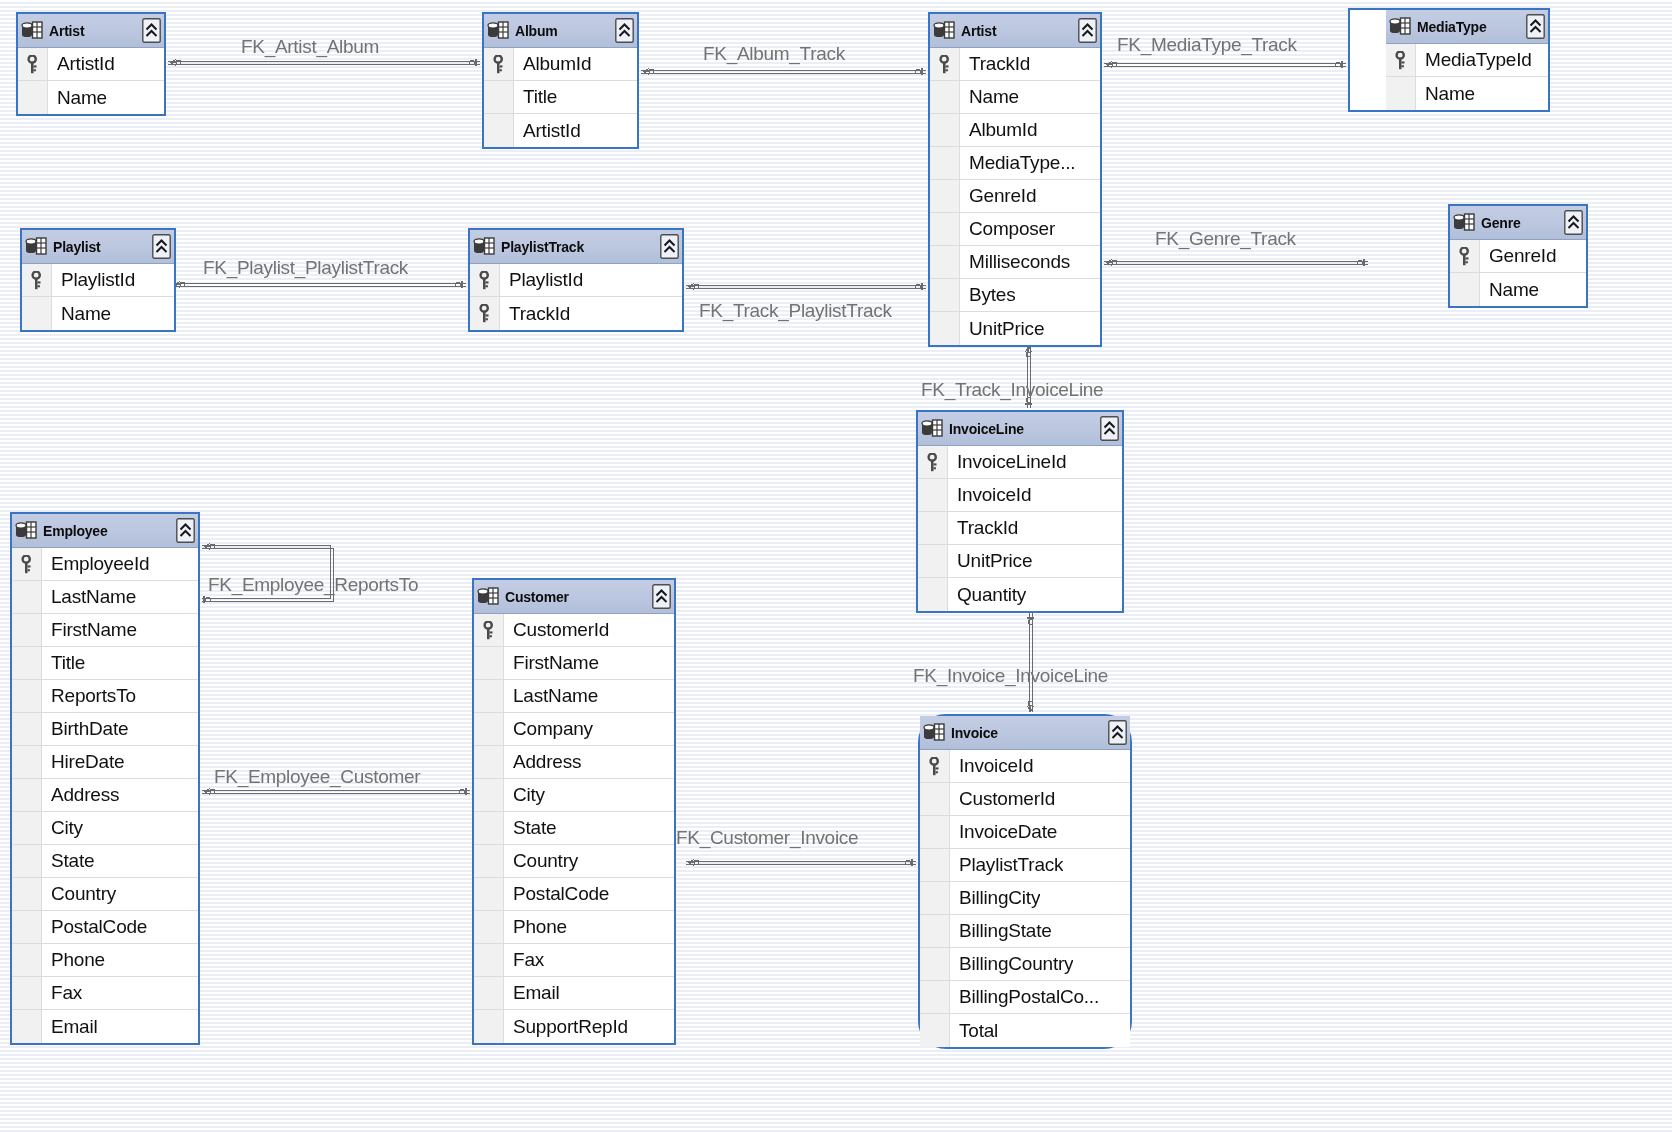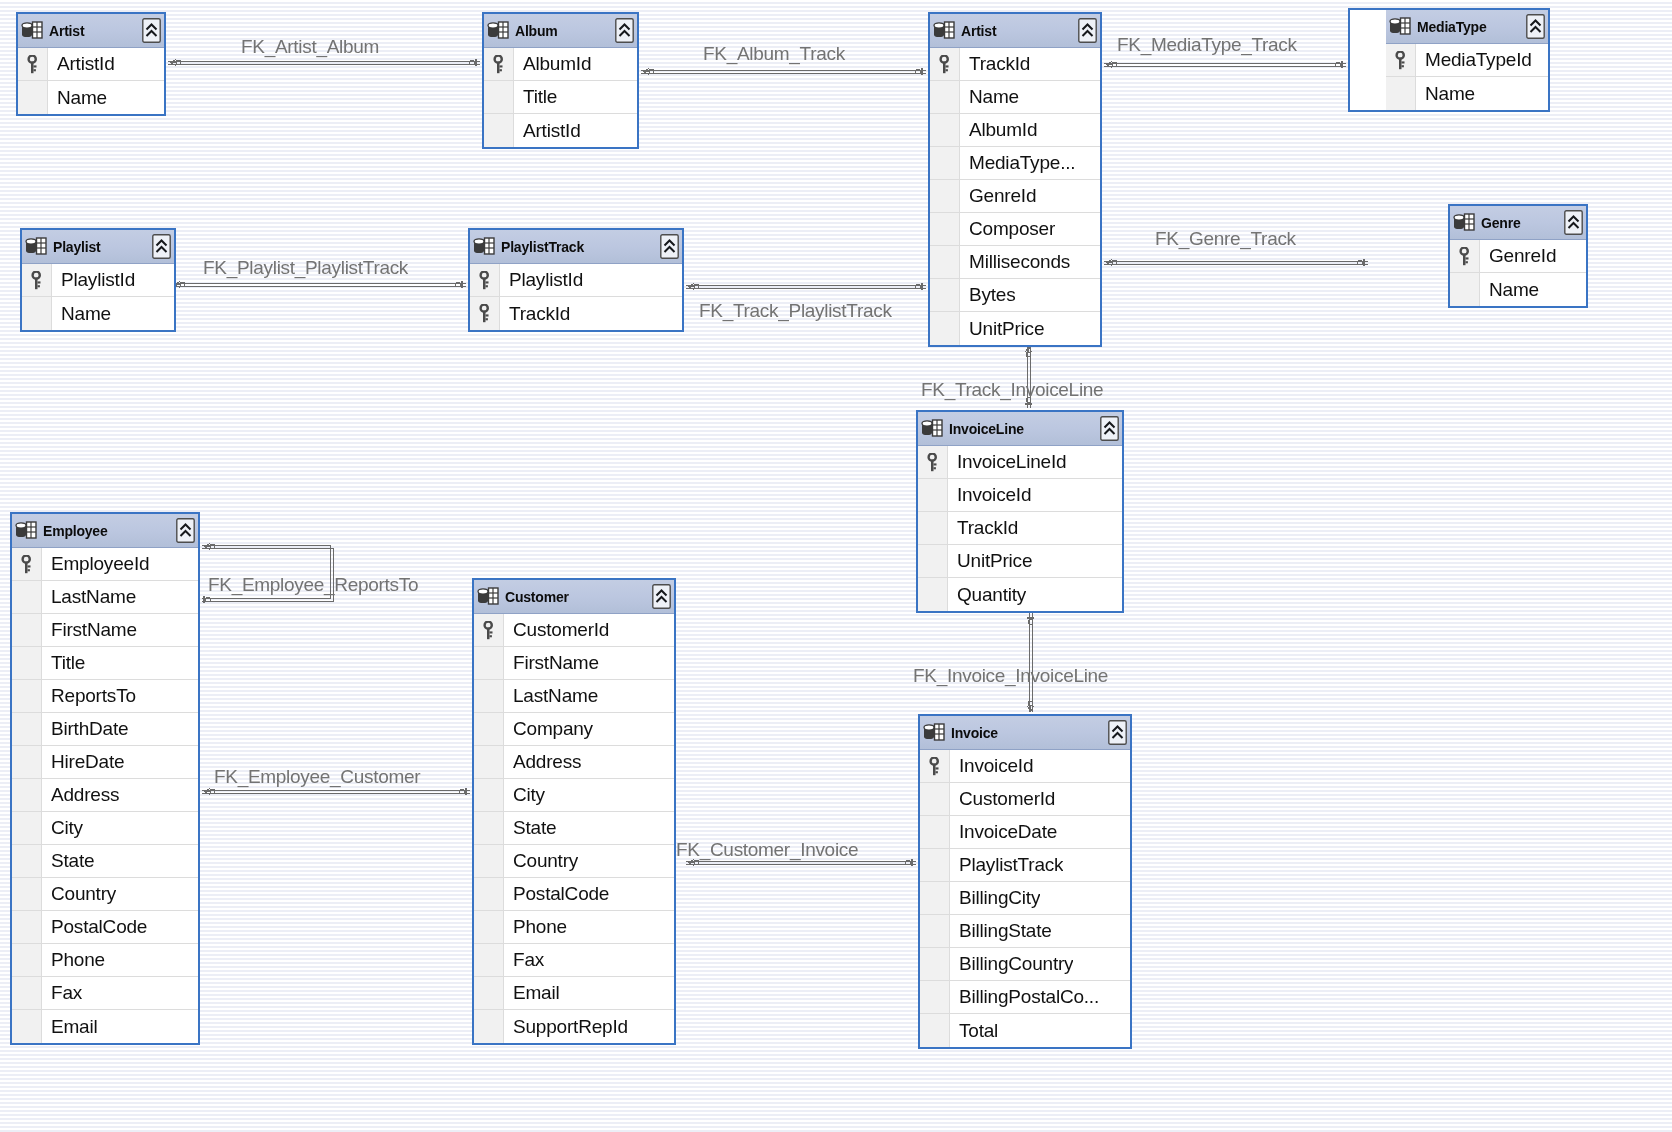--- a/index.html
+++ b/index.html
@@ -191,21 +191,21 @@
       <div class="rel-label" style="left: 241px; top: 36px;">FK_Artist_Album</div>
       <div class="rel-label" style="left: 703px; top: 43px;">FK_Album_Track</div>
       <div class="rel-label" style="left: 1117px; top: 34px;">FK_MediaType_Track</div>
       <div class="rel-label" style="left: 1155px; top: 228px;">FK_Genre_Track</div>
       <div class="rel-label" style="left: 203px; top: 257px;">FK_Playlist_PlaylistTrack</div>
       <div class="rel-label" style="left: 699px; top: 260px; margin-top: 40px;">FK_Track_PlaylistTrack</div>
       <div class="rel-label" style="left: 921px; top: 379px;">FK_Track_InvoiceLine</div>
       <div class="rel-label" style="left: 913px; top: 665px;">FK_Invoice_InvoiceLine</div>
       <div class="rel-label" style="left: 208px; top: 574px;">FK_Employee_ReportsTo</div>
       <div class="rel-label" style="left: 214px; top: 766px;">FK_Employee_Customer</div>
-      <div class="rel-label" style="left: 676px; top: 827px; margin-top: 12px;">FK_Customer_Invoice</div>
+      <div class="rel-label" style="left: 676px; top: 827px;">FK_Customer_Invoice</div>
     </div>
 
   <div id="tables">
       <div class="tbl" style="left: 16px; top: 12px; width: 150px;">
         <div class="hdr">
           <svg class="tbl-ico" viewBox="0 0 22 20">
             <rect x="11.5" y="1" width="9.5" height="16" fill="#ffffff" stroke="#3b3b3b" stroke-width="1.4"></rect>
             <line x1="11.5" y1="6" x2="21" y2="6" stroke="#3b3b3b" stroke-width="1.2"></line>
             <line x1="11.5" y1="11" x2="21" y2="11" stroke="#3b3b3b" stroke-width="1.2"></line>
             <line x1="16" y1="1" x2="16" y2="17" stroke="#3b3b3b" stroke-width="1.2"></line>
@@ -692,21 +692,21 @@
           <div class="row">
             <div class="gutter"></div>
             <div class="col-name">Email</div>
           </div>
           <div class="row">
             <div class="gutter"></div>
             <div class="col-name">SupportRepId</div>
           </div>
         </div>
       </div>
-      <div class="tbl" style="left: 918px; top: 714px; width: 214px;">
+      <div class="tbl" style="left: 918px; top: 714px; width: 214px; border-radius: 28px;">
         <div class="hdr">
           <svg class="tbl-ico" viewBox="0 0 22 20">
             <rect x="11.5" y="1" width="9.5" height="16" fill="#ffffff" stroke="#3b3b3b" stroke-width="1.4"></rect>
             <line x1="11.5" y1="6" x2="21" y2="6" stroke="#3b3b3b" stroke-width="1.2"></line>
             <line x1="11.5" y1="11" x2="21" y2="11" stroke="#3b3b3b" stroke-width="1.2"></line>
             <line x1="16" y1="1" x2="16" y2="17" stroke="#3b3b3b" stroke-width="1.2"></line>
             <path d="M1,4.5 a5,2.6 0 0 1 10,0 v9 a5,2.6 0 0 1 -10,0 z" fill="#3b3b3b"></path>
             <ellipse cx="6" cy="4.5" rx="5" ry="2.6" fill="#ffffff" stroke="#3b3b3b" stroke-width="1.3"></ellipse>
           </svg>
           <span class="t-name">Invoice</span>

